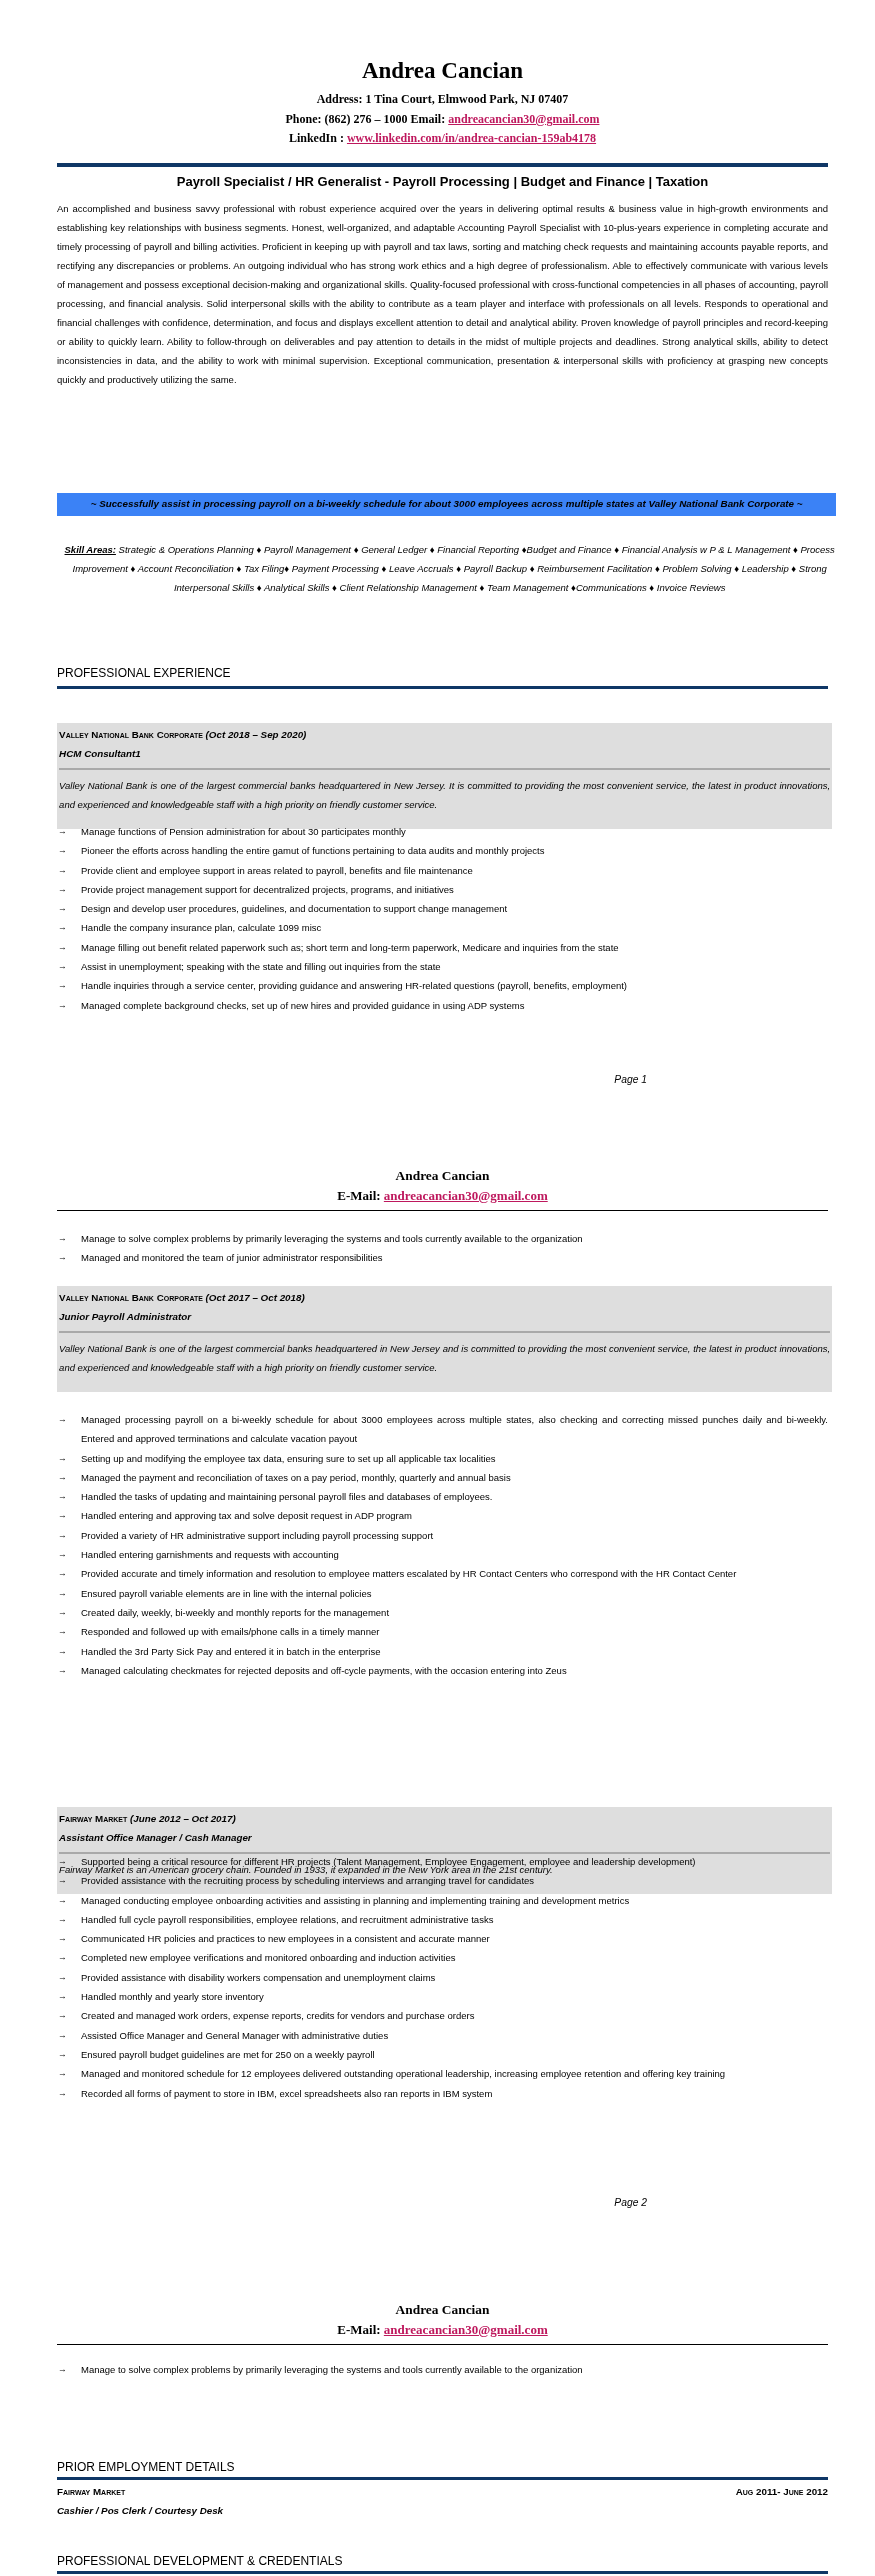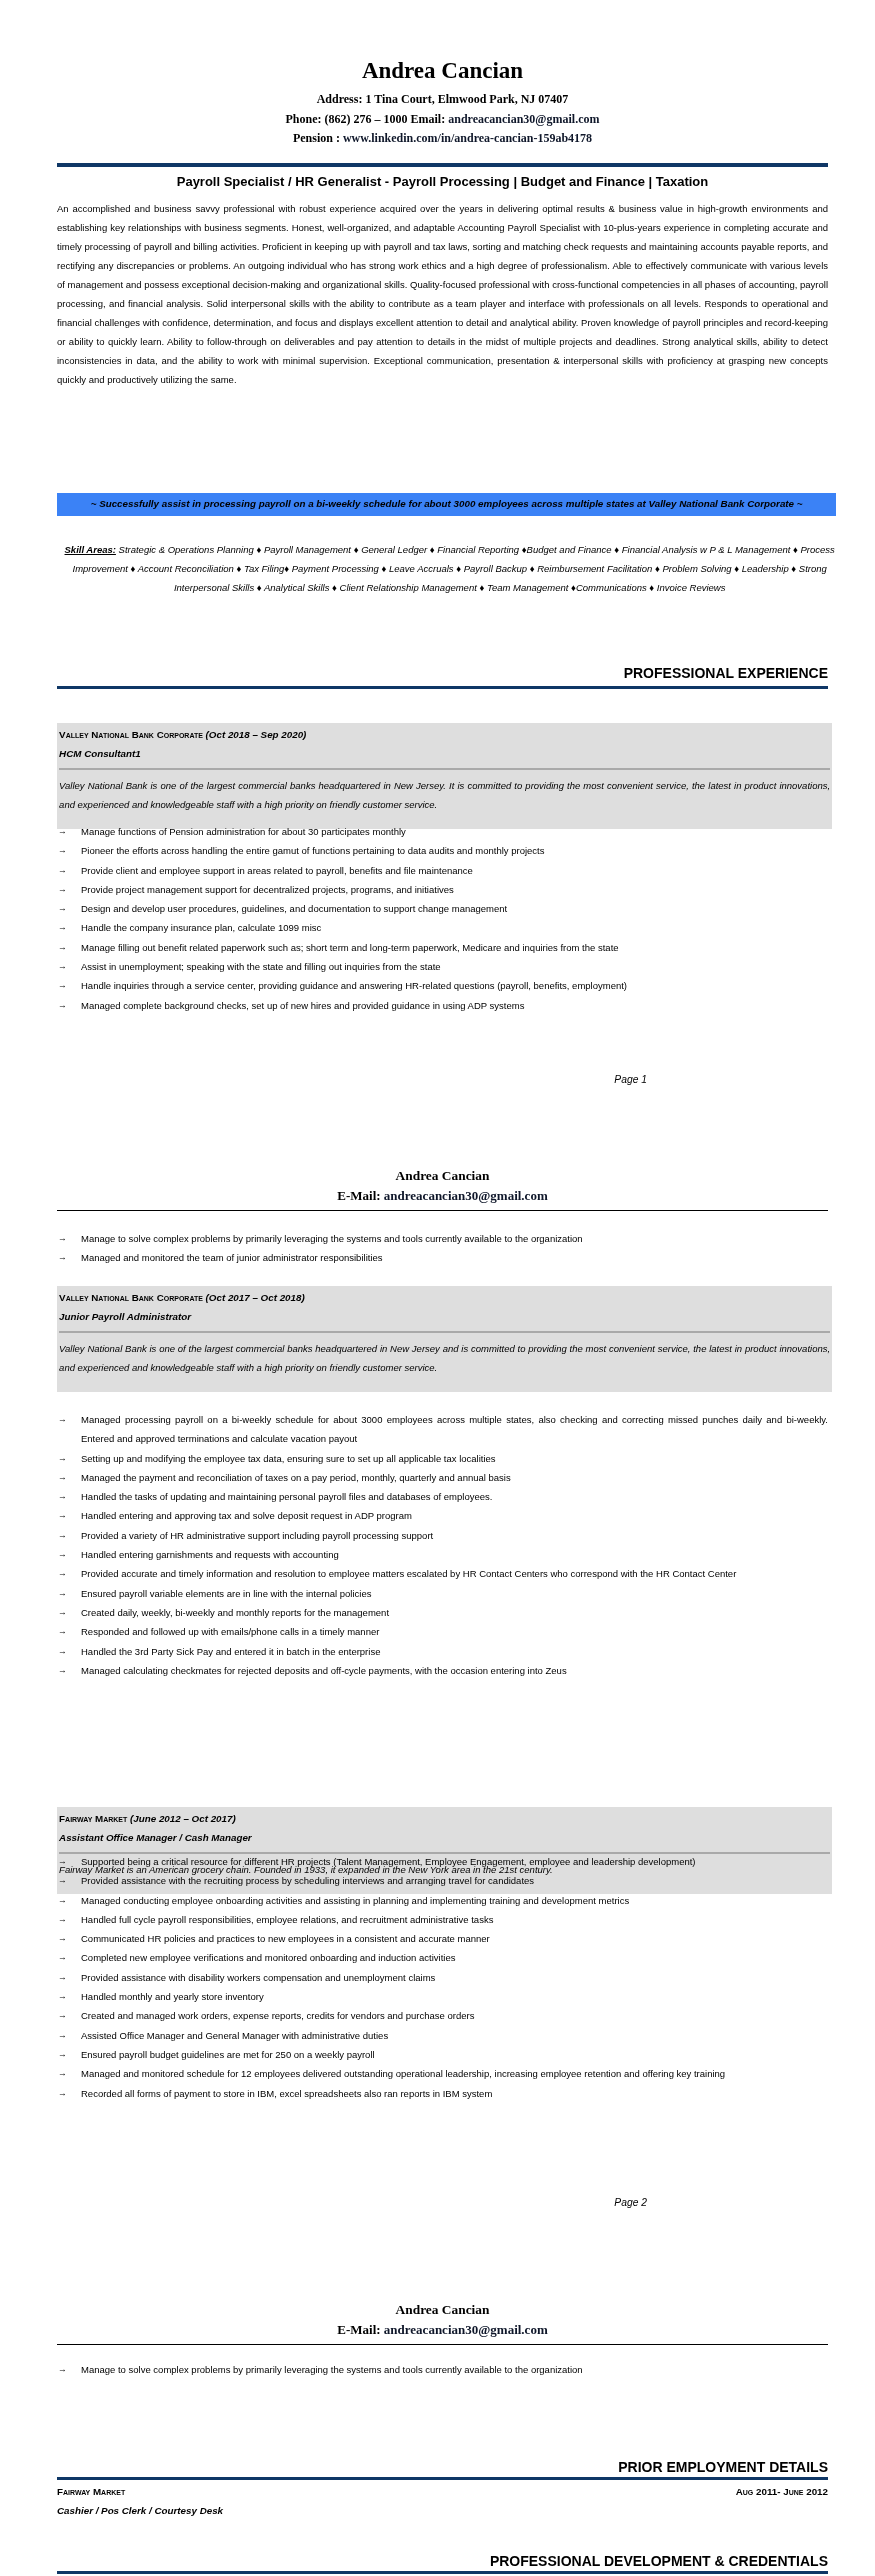--- a/index.html
+++ b/index.html
@@ -1,35 +1,35 @@
 <!DOCTYPE html>
 <html style="font-size:8.2px"><head>
 <meta charset="utf-8">
 <style>
   html, body { margin: 0; padding: 0; background: #ffffff; }
   body { width: 876px; height: 3400px; position: relative; overflow: hidden;
          font-family: "Liberation Sans", sans-serif; color: #000; }
   .page { position: absolute; left: 0; width: 696px; }
   .content { position: absolute; left: 57px; width: 771px; }
   .center { text-align: center; }
-  a.link { color: #0f172a; }
+  a.link { color: #be185d; text-decoration: underline; }
 
   
   .name-big { font-family: "Liberation Serif", serif; font-weight: bold; font-size: 23px; line-height: 27px; }
   .contact { font-family: "Liberation Serif", serif; font-weight: bold; font-size: 12px; line-height: 19.6px; }
   .navy-bar { height: 3.6px; background: #0f3766; }
   .headline { font-weight: bold; font-size: 13px; line-height: 17.5px; text-align: center; }
   .summary { font-size: 9.5px; line-height: 19px; text-align: justify; }
 
   .banner { background: #3b82f6; font-weight: bold; font-style: italic; font-size: 9.8px;
             line-height: 18.5px; text-align: center; padding: 2.1px 4.1px; }
   .skills { font-style: italic; font-size: 9.5px; line-height: 19px; text-align: center; padding: 0 7.2px; }
   .skills .lbl { font-weight: bold; text-decoration: underline; }
 
-  .section-title { font-weight: bold; font-size: 14px; line-height: 14.4px; text-align: right; }
+  .section-title { font-weight: normal; font-size: 12px; line-height: 14.4px; text-align: left; }
 
   .job-box { background: #dedede; padding: 3.1px 2.1px 1px 2.1px; }
   .job-co { font-weight: bold; font-size: 9.8px; line-height: 18.5px; font-variant: small-caps; }
   .job-co .dates { font-style: italic; font-variant: normal; }
   .job-title { font-weight: bold; font-style: italic; font-size: 9.8px; line-height: 18.5px; }
   .job-sep { height: 2.1px; background: #a9a9a9; margin: 5.2px 0 5.2px 0; }
   .job-desc { font-style: italic; font-size: 9.5px; line-height: 19px; text-align: justify; padding-bottom: 14px; }
 
   ul.bullets { list-style: none; margin: 0; padding: 0; }
   ul.bullets li { position: relative; padding-left: 24px; font-size: 9.5px; line-height: 19.3px; text-align: justify; }
@@ -54,21 +54,21 @@
       <span>Address:</span>
       <span>1 Tina Court, Elmwood Park, NJ 07407</span>
     </div>
     <div class="contact center">
       <span>Phone:</span>
       <span>(862) 276 – 1000</span>
       <span>Email:</span>
       <a class="link">andreacancian30@gmail.com</a>
     </div>
     <div class="contact center">
-      <span>Pension :</span>
+      <span>LinkedIn :</span>
       <a class="link">www.linkedin.com/in/andrea-cancian-159ab4178</a>
     </div>
   </div>
 
   <div class="content navy-bar" style="top:163px;"></div>
 
   <div class="content headline" style="top:173px;">Payroll Specialist / HR Generalist - Payroll Processing | Budget and Finance | Taxation</div>
 
   <div class="content summary" style="top:199px;">An accomplished and business savvy professional with robust experience acquired over the years in delivering optimal results &amp; business value in high-growth environments and establishing key relationships with business segments. Honest, well-organized, and adaptable Accounting Payroll Specialist with 10-plus-years experience in completing accurate and timely processing of payroll and billing activities. Proficient in keeping up with payroll and tax laws, sorting and matching check requests and maintaining accounts payable reports, and rectifying any discrepancies or problems. An outgoing individual who has strong work ethics and a high degree of professionalism. Able to effectively communicate with various levels of management and possess exceptional decision-making and organizational skills. Quality-focused professional with cross-functional competencies in all phases of accounting, payroll processing, and financial analysis. Solid interpersonal skills with the ability to contribute as a team player and interface with professionals on all levels. Responds to operational and financial challenges with confidence, determination, and focus and displays excellent attention to detail and analytical ability. Proven knowledge of payroll principles and record-keeping or ability to quickly learn. Ability to follow-through on deliverables and pay attention to details in the midst of multiple projects and deadlines. Strong analytical skills, ability to detect inconsistencies in data, and the ability to work with minimal supervision. Exceptional communication, presentation &amp; interpersonal skills with proficiency at grasping new concepts quickly and productively utilizing the same.</div>
 

